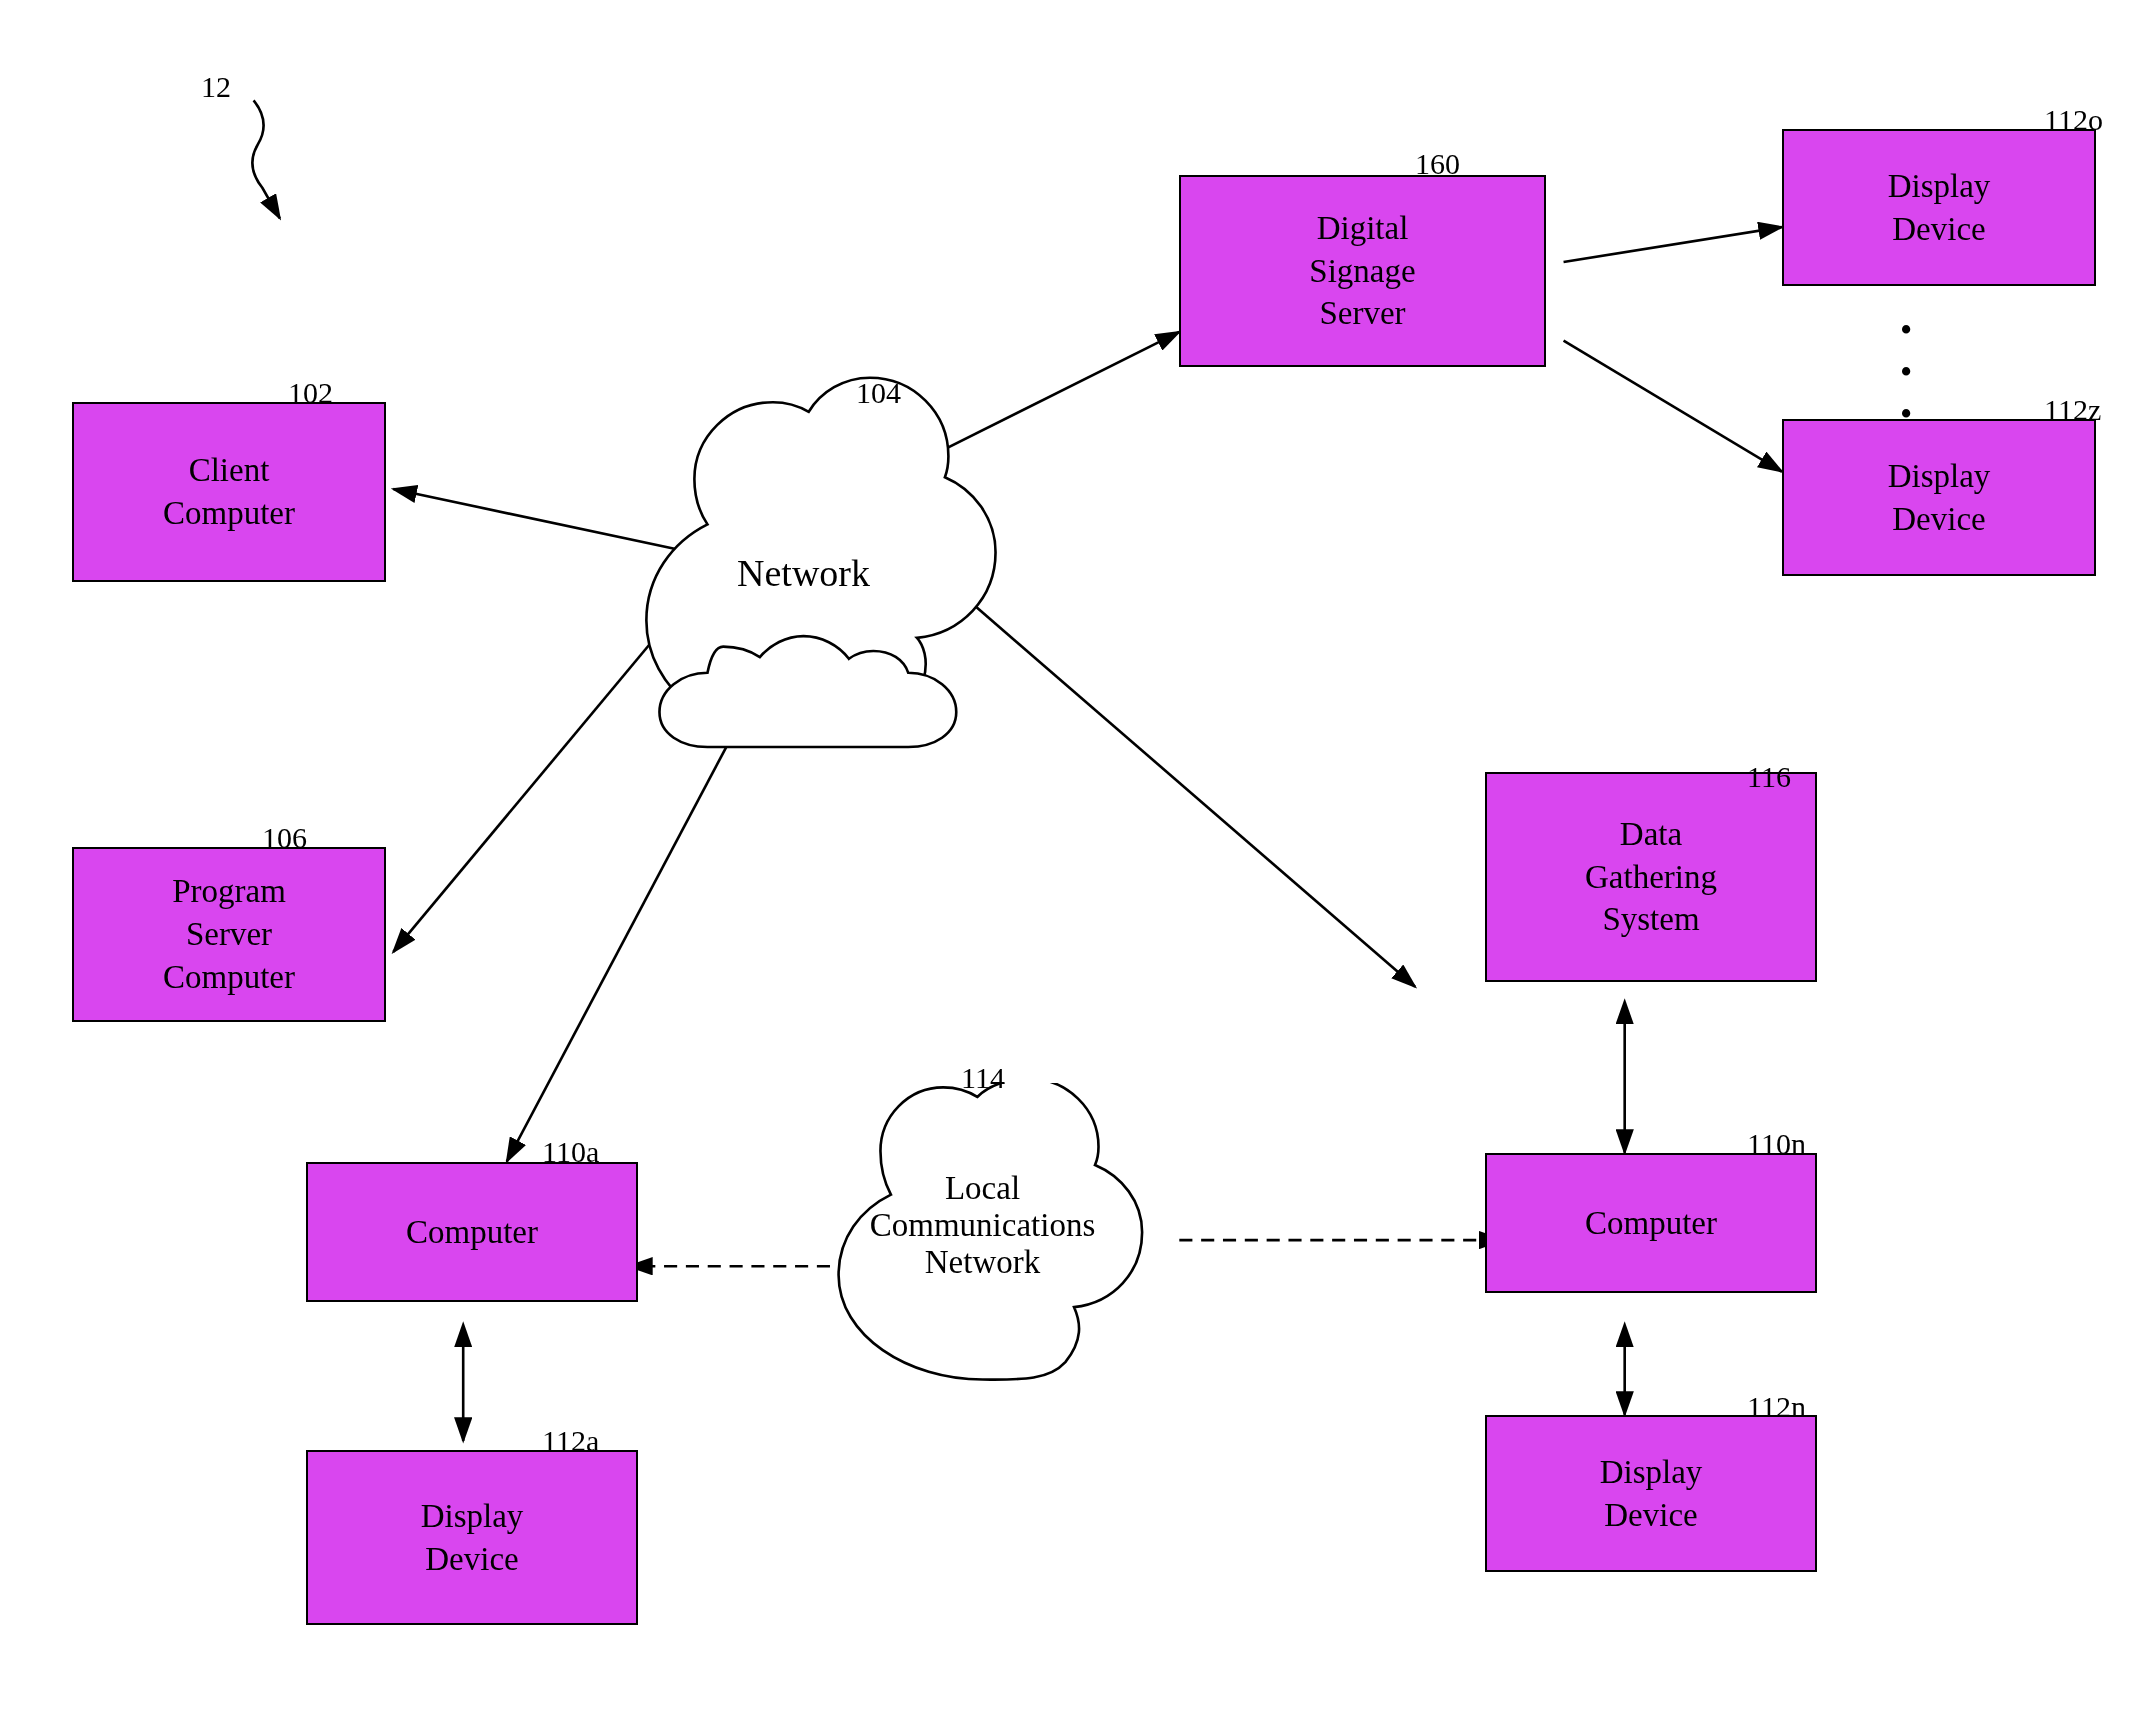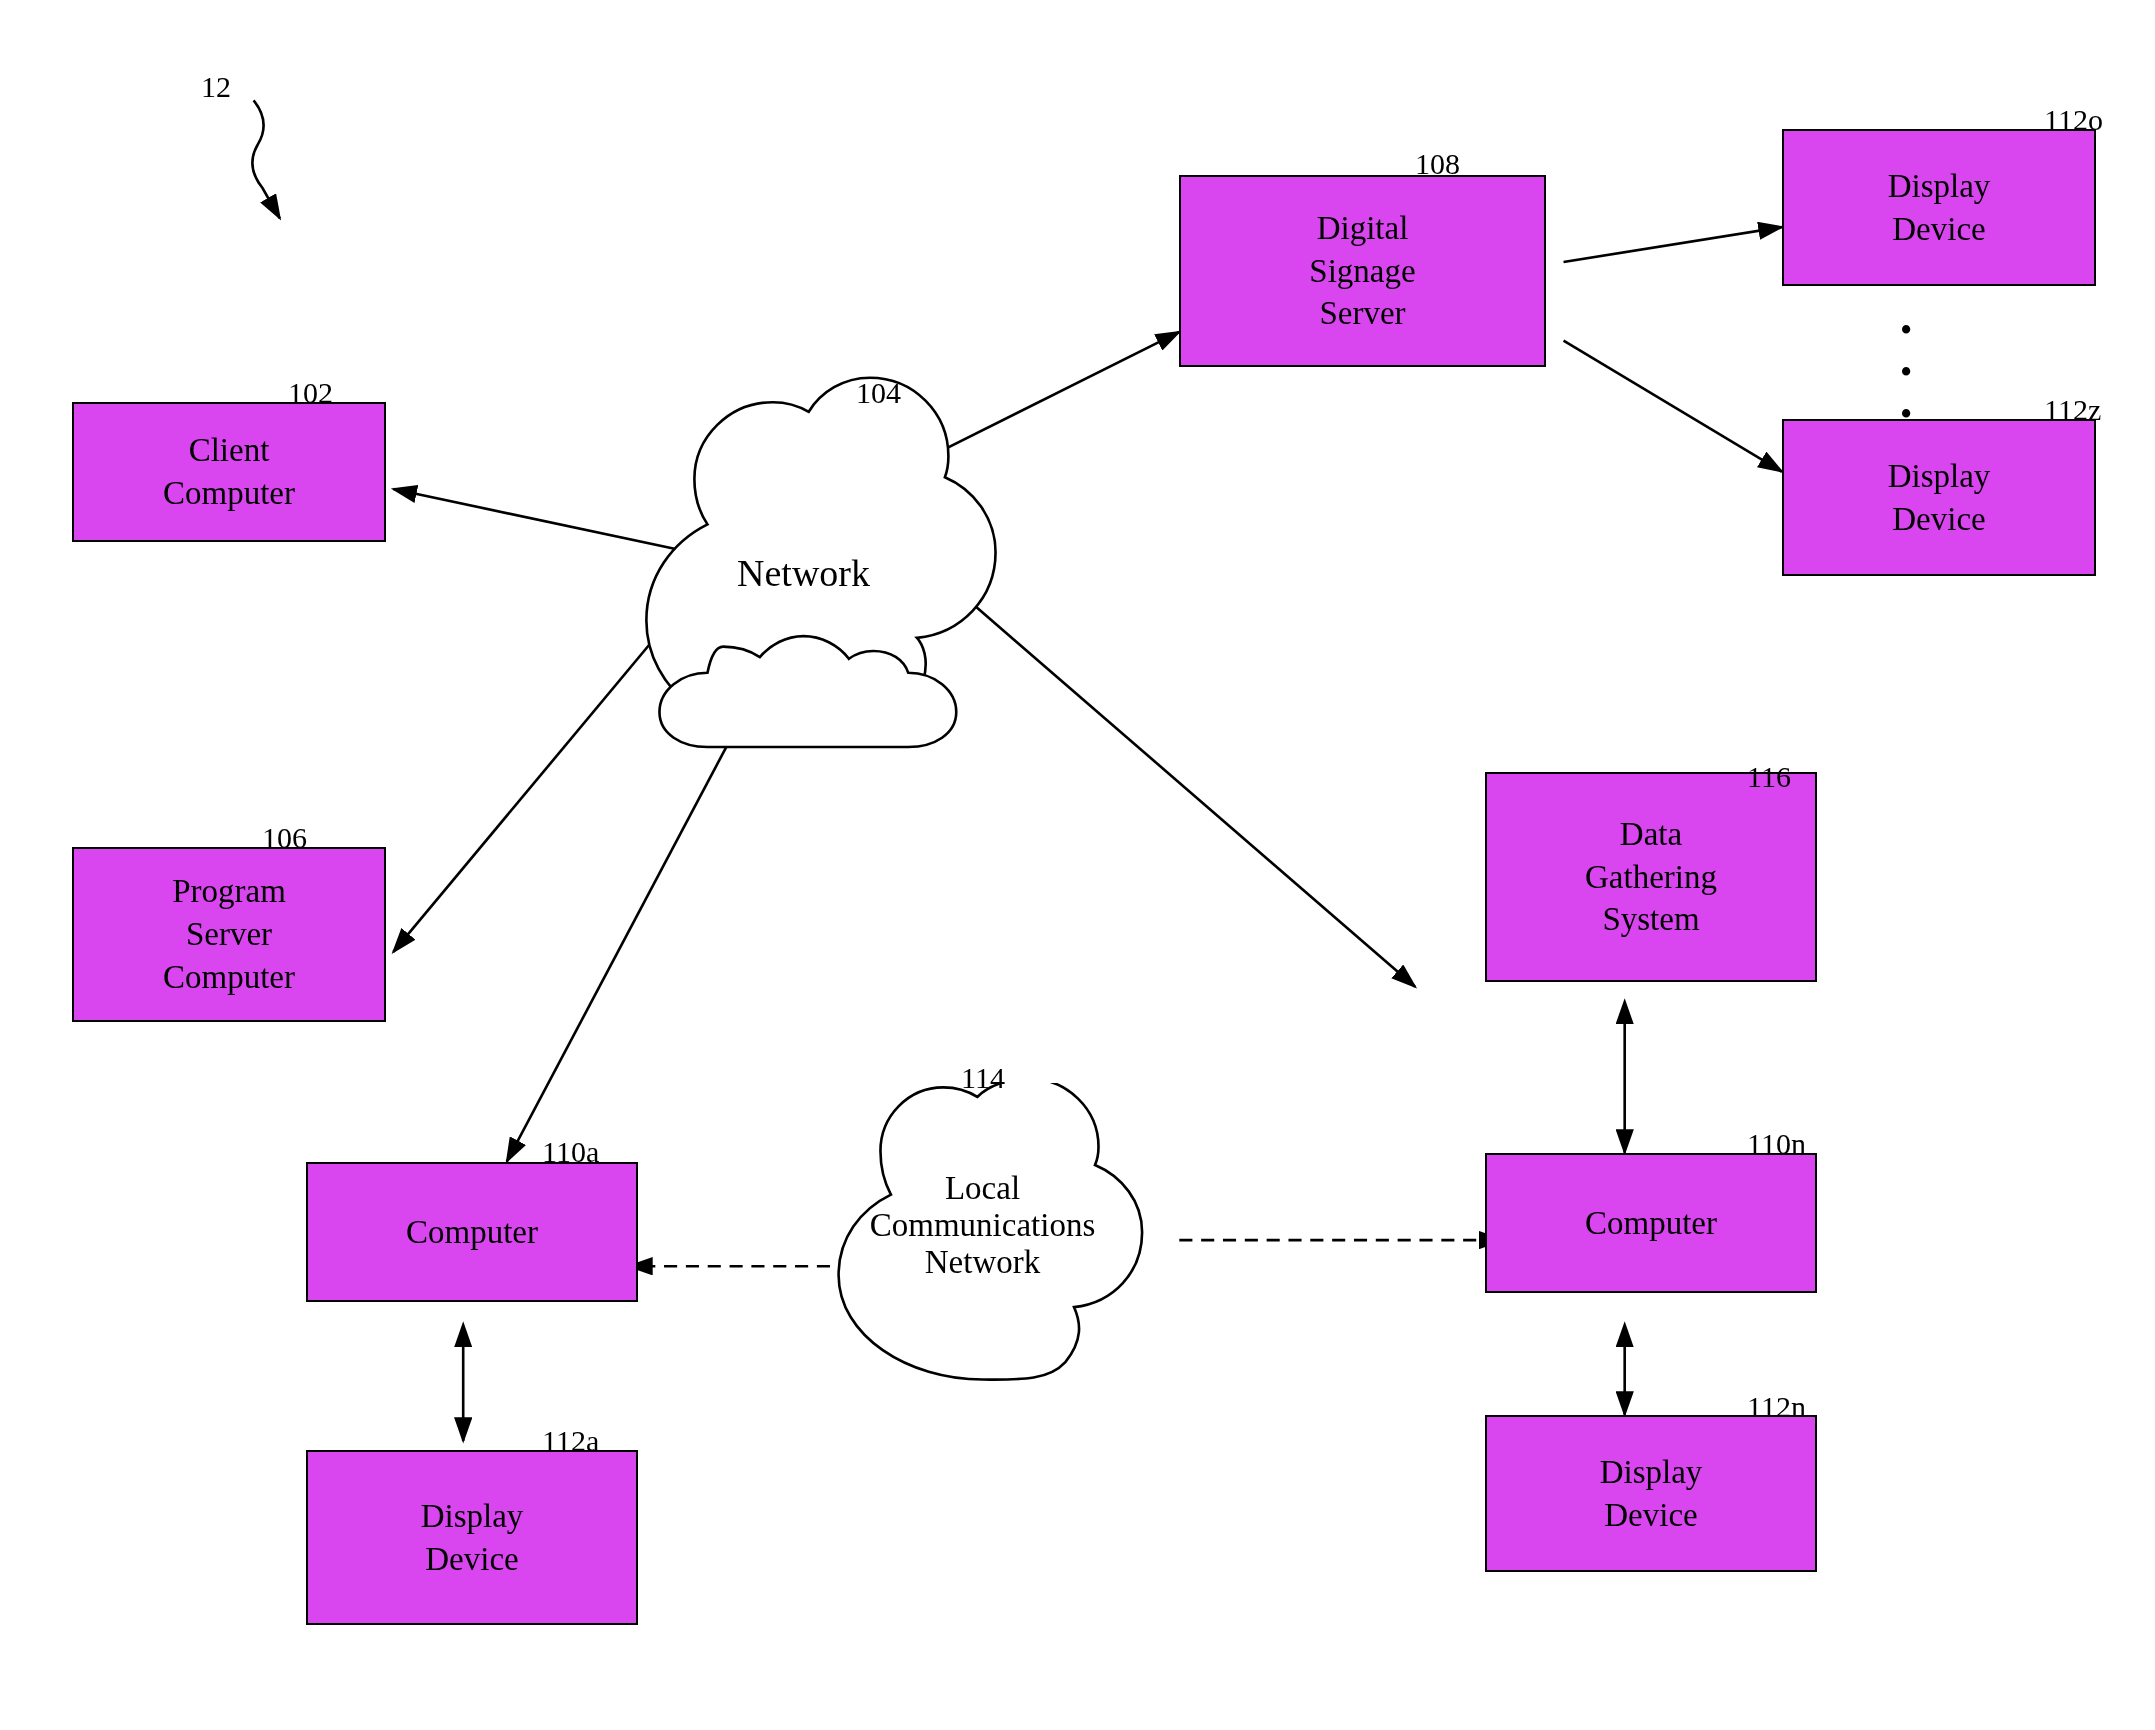--- a/index.html
+++ b/index.html
@@ -92,34 +92,34 @@
     <line x1="530" y1="1540" x2="530" y2="1650" stroke="#000" stroke-width="3" marker-end="url(#arrowhead)" marker-start="url(#arrowhead-start)"></line>
 
     <line x1="1050" y1="1450" x2="720" y2="1450" stroke="#000" stroke-width="3" fill="none" stroke-dasharray="15,10" marker-end="url(#arrowhead)"></line>
 
     <line x1="1350" y1="1420" x2="1720" y2="1420" stroke="#000" stroke-width="3" fill="none" stroke-dasharray="15,10" marker-end="url(#arrowhead)"></line>
 
   </svg>
 
   <div class="ref-label" style="left: 201px; top: 70px;">12</div>
 
-  <div class="box" style="left: 72px; top: 402px; width: 314px; height: 140px;">
+  <div class="box" style="left: 72px; top: 402px; width: 314px; height: 180px;">
     <span>Client<br>Computer</span>
   </div>
   <div class="ref-label" style="left: 288px; top: 376px;">102</div>
 
   <div class="box" style="left: 72px; top: 847px; width: 314px; height: 175px;">
     <span>Program<br>Server<br>Computer</span>
   </div>
   <div class="ref-label" style="left: 262px; top: 821px;">106</div>
 
   <div class="box" style="left: 1179px; top: 175px; width: 367px; height: 192px;">
     <span>Digital<br>Signage<br>Server</span>
   </div>
-  <div class="ref-label" style="left: 1415px; top: 147px;">108</div>
+  <div class="ref-label" style="left: 1415px; top: 147px;">160</div>
 
   <div class="box" style="left: 1782px; top: 129px; width: 314px; height: 157px;">
     <span>Display<br>Device</span>
   </div>
   <div class="ref-label" style="left: 2044px; top: 103px; text-align: center;">112o</div>
 
   <div style="position:absolute; left:1900px; top:310px; font-size:35px; line-height:1.2; text-align:center;">
     •<br>•<br>•
   </div>
 

